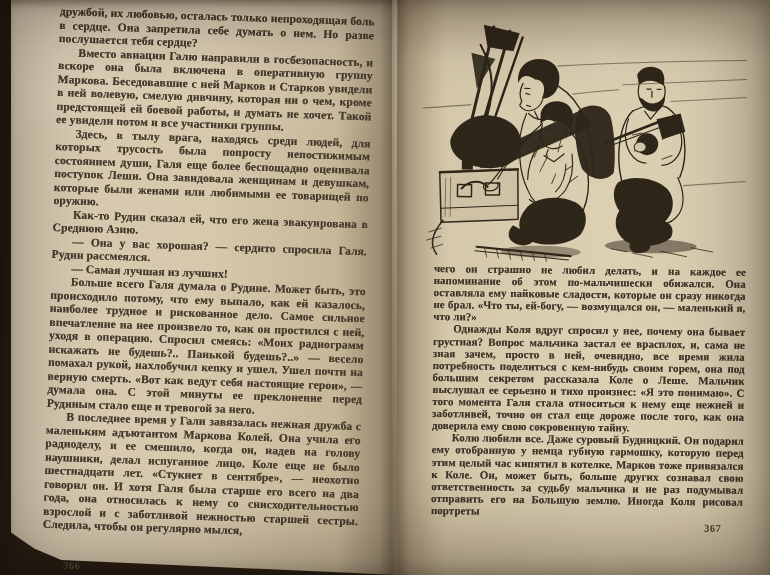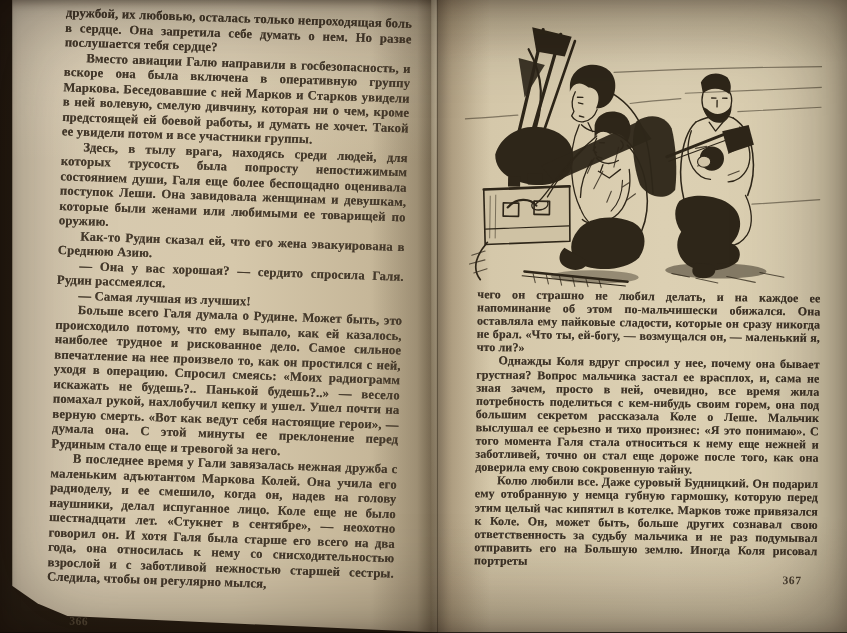--- a/index.html
+++ b/index.html
@@ -48,21 +48,21 @@
     left:36px;top:262px;width:312px;height:258px;overflow:hidden;
     font-size:10.9px;line-height:12.1px;font-weight:700;letter-spacing:.1px;
     color:#3e3428;transform:rotate(.7deg);transform-origin:0 0;
   }
   .text-block p{margin:0;}
   .text-block p.indent{text-indent:20px;}
   .pagenum{
     position:absolute;font-size:10.5px;font-weight:700;color:#4a3f30;
     letter-spacing:.5px;
   }
-  #pagenum-right{left:296px;top:523px;width:52px;text-align:center;transform:rotate(.7deg);}
+  #pagenum-right{left:306px;top:523px;width:52px;text-align:left;transform:rotate(.7deg);}
   #pagenum-left{left:63px;top:560px;color:#8a7b61;opacity:.5;transform:rotate(2deg);}
   
   #illustration{
     position:absolute;left:26px;top:12px;width:324px;height:248px;
     transform:rotate(.8deg);transform-origin:0 0;
   }
   #illustration svg{display:block;width:100%;height:100%;}
   .ink{stroke:#2e2619;fill:none;stroke-linecap:round;stroke-linejoin:round;}
   .fill{fill:#2e2619;stroke:none;}
   

